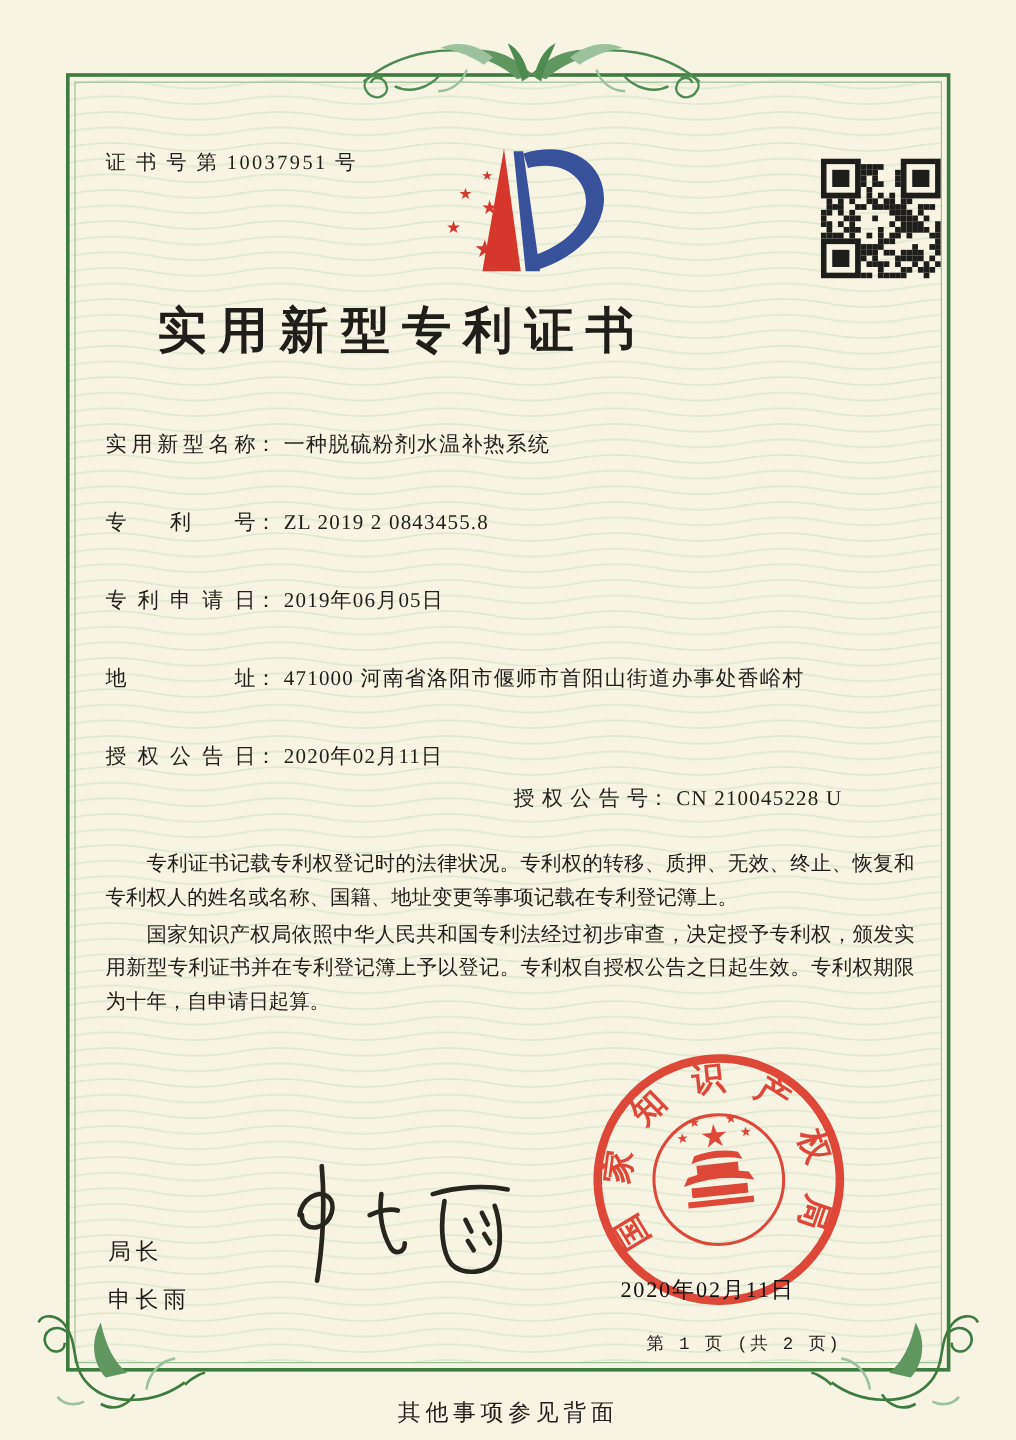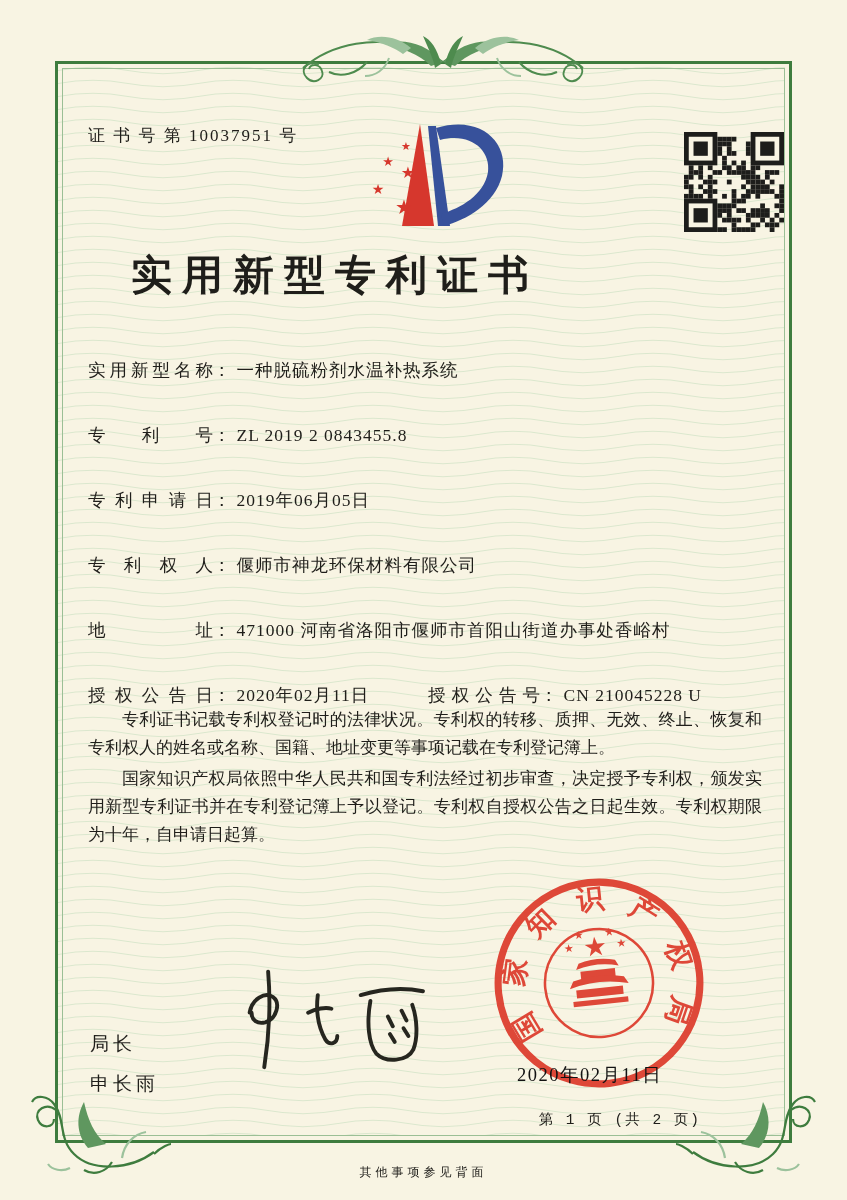--- a/index.html
+++ b/index.html
@@ -17,31 +17,31 @@
   .cert-no{left:88px;top:124px;font-size:17px;letter-spacing:2px;}
   .title{left:0;top:248px;width:670px;text-align:center;
     font-size:41px;font-weight:bold;letter-spacing:10px;}
   
   .fields{left:88px;top:358px;width:672px;display:flex;flex-direction:column;gap:14px;}
   .frow{position:relative;height:51px;font-size:17.5px;white-space:nowrap;}
   .flabel{display:inline-block;width:125px;text-align:justify;text-align-last:justify;}
   .colon{display:inline;}
   .fvalue{letter-spacing:1px;margin-left:6px;}
   .fpair2{position:absolute;left:340px;top:0;}
-  .fpair2 .flabel{width:112px;}
+  .fpair2 .flabel{width:112px;margin-top:35px;}
   
   .paras{left:88px;top:706px;width:674px;font-size:17px;line-height:1.63;text-align:justify;}
   .paras p{margin:0 0 4px 0;text-indent:2em;}
   
   .signer{left:90px;top:1024px;font-size:19px;line-height:40px;letter-spacing:4px;}
   .sig-svg{left:222px;top:962px;}
   .seal-svg{left:492px;top:876px;transform:rotate(-6deg);opacity:.93;}
   .seal-date{left:517px;top:1062px;font-size:18.5px;letter-spacing:1.5px;color:#121212;}
   .page-note{left:0;top:1110px;width:701px;text-align:right;font-size:14.5px;letter-spacing:2px;font-family:Liberation Mono, monospace;}
-  .back-note{left:0;top:1164px;width:847px;text-align:center;font-size:12px;letter-spacing:4px;}
+  .back-note{left:0;top:1164px;width:847px;text-align:center;font-size:19px;letter-spacing:4px;}
   .logo-svg{left:344px;top:110px;}
   .qr-svg{left:684px;top:132px;}
   .seal-char{font-size:27px;font-weight:bold;}
   svg text.star{font-family:"DejaVu Sans",sans-serif;}
 </style>
 </head>
 <body>
 
 <svg class="abs" style="left:58px;top:64px;" width="727" height="1072" viewBox="0 0 727 1072">
   <defs>
@@ -278,23 +278,20 @@
   <div class="frow">
     <span class="flabel">实用新型名称</span><span class="colon">：</span><span class="fvalue">一种脱硫粉剂水温补热系统</span>
   </div>
   <div class="frow">
     <span class="flabel">专利号</span><span class="colon">：</span><span class="fvalue">ZL 2019 2 0843455.8</span>
   </div>
   <div class="frow">
     <span class="flabel">专利申请日</span><span class="colon">：</span><span class="fvalue">2019年06月05日</span>
   </div>
   <div class="frow">
-    <span class="flabel">专利权人</span><span class="colon">：</span><span class="fvalue">偃师市神龙环保材料有限公司</span>
-  </div>
-  <div class="frow">
     <span class="flabel">地址</span><span class="colon">：</span><span class="fvalue">471000 河南省洛阳市偃师市首阳山街道办事处香峪村</span>
   </div>
   <div class="frow">
     <span class="flabel">授权公告日</span><span class="colon">：</span><span class="fvalue">2020年02月11日</span>
     <span class="fpair2">
       <span class="flabel">授权公告号</span><span class="colon">：</span><span class="fvalue">CN 210045228 U</span>
     </span>
   </div>
 </div>
 

